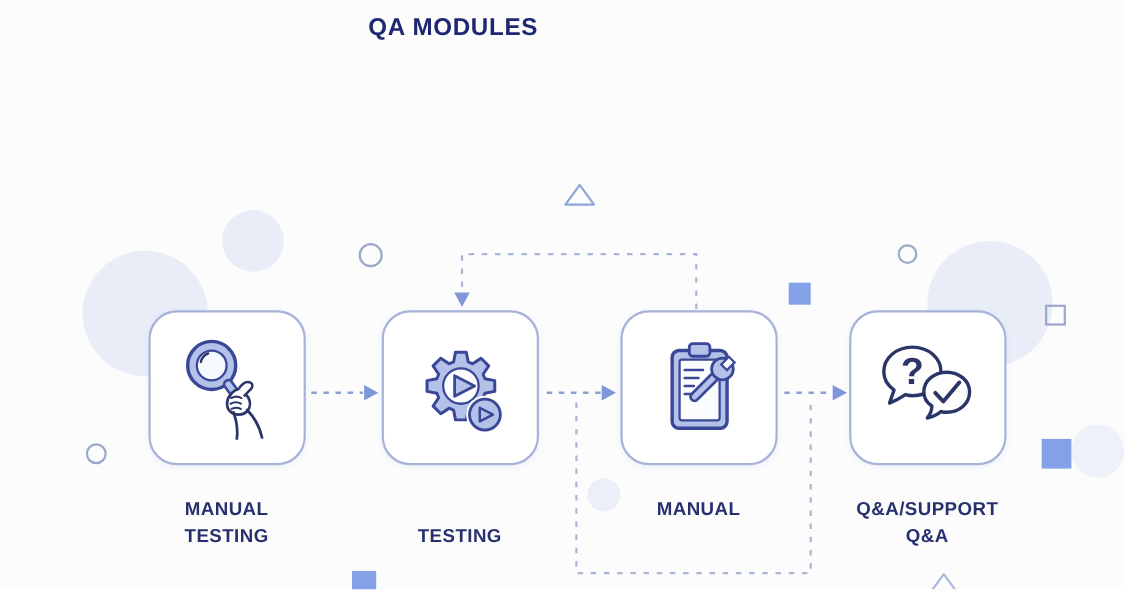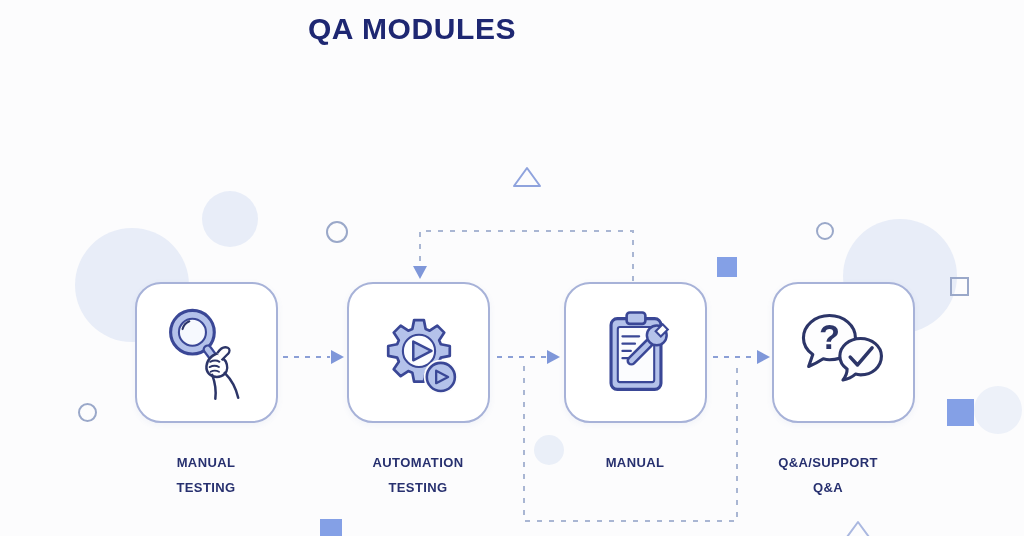--- a/index.html
+++ b/index.html
@@ -2,36 +2,36 @@
 <html><head>
 <meta charset="utf-8">
 <style>
   html,body{margin:0;padding:0;background:#fcfcfd;}
   #canvas{
     position:relative;width:1024px;height:536px;overflow:hidden;
     background:#fcfcfd;font-family:"Liberation Sans",sans-serif;
   }
   .page-title{
     position:absolute;top:12px;left:0;width:824px;text-align:center;
-    font-size:30px;font-weight:700;letter-spacing:0.6px;color:#1e2772;z-index:3;
+    font-size:22px;font-weight:700;letter-spacing:0.6px;color:#1e2772;z-index:3;
   }
   .deco-circle{position:absolute;border-radius:50%;background:#e8edf8;z-index:0;}
   .deco-ring{position:absolute;border-radius:50%;border:2px solid #9aa8c9;background:transparent;z-index:1;}
   .deco-square-filled{position:absolute;background:#84a0e6;z-index:1;}
   .deco-square-outline{position:absolute;border:2px solid #9aa8c9;background:transparent;z-index:1;}
   .module-card{
     position:absolute;top:282px;width:143px;height:141px;background:#ffffff;
     border:2px solid #a7b2d8;border-radius:26px;box-sizing:border-box;
     display:flex;align-items:center;justify-content:center;z-index:2;
     box-shadow:0 2px 6px rgba(90,110,180,0.07);
   }
   .module-card svg{width:104px;height:104px;}
   .module-label{
     position:absolute;top:450px;width:200px;text-align:center;z-index:3;
-    font-size:13px;font-weight:700;letter-spacing:0.4px;color:#27306f;line-height:25px;
+    font-size:17px;font-weight:700;letter-spacing:0.4px;color:#27306f;line-height:25px;
   }
   #connectors{position:absolute;left:0;top:0;z-index:1;}
 </style>
 </head>
 <body>
 
 <div id="canvas">
 
   <div class="page-title">QA MODULES</div>
 
@@ -118,24 +118,24 @@
       <path d="M66,36 C55,36 46,43.5 46,53 C46,58 48.5,62.5 53,65.5 C53,69 51.5,73 49,76 C54,75 58.5,72.5 61,70.3 C62.6,70.8 64.3,71 66,71 C77,71 86,63.5 86,53 C86,43.5 77,36 66,36 Z" fill="#fdfdfe" stroke="#2c3568" stroke-width="3" stroke-linejoin="round"></path>
       <polyline points="56,54 63,61.5 77,45" fill="none" stroke="#2c3568" stroke-width="3.4" stroke-linecap="round" stroke-linejoin="round"></polyline>
     </svg>
   </div>
 
   <div class="module-label" style="left:106px;">
     <span>MANUAL</span><br>
     <span>TESTING</span>
   </div>
   <div class="module-label" style="left:318px;">
-    <span>AUTOMATION</span><br>
+    <br>
     <span>TESTING</span>
   </div>
   <div class="module-label" style="left:535px;">
     <span>MANUAL</span>
   </div>
-  <div class="module-label" style="left:728px;">
+  <div class="module-label" style="left:743px;">
     <span>Q&amp;A/SUPPORT</span><br>
     <span>Q&amp;A</span>
   </div>
 
 </div>
 
 </body></html>

